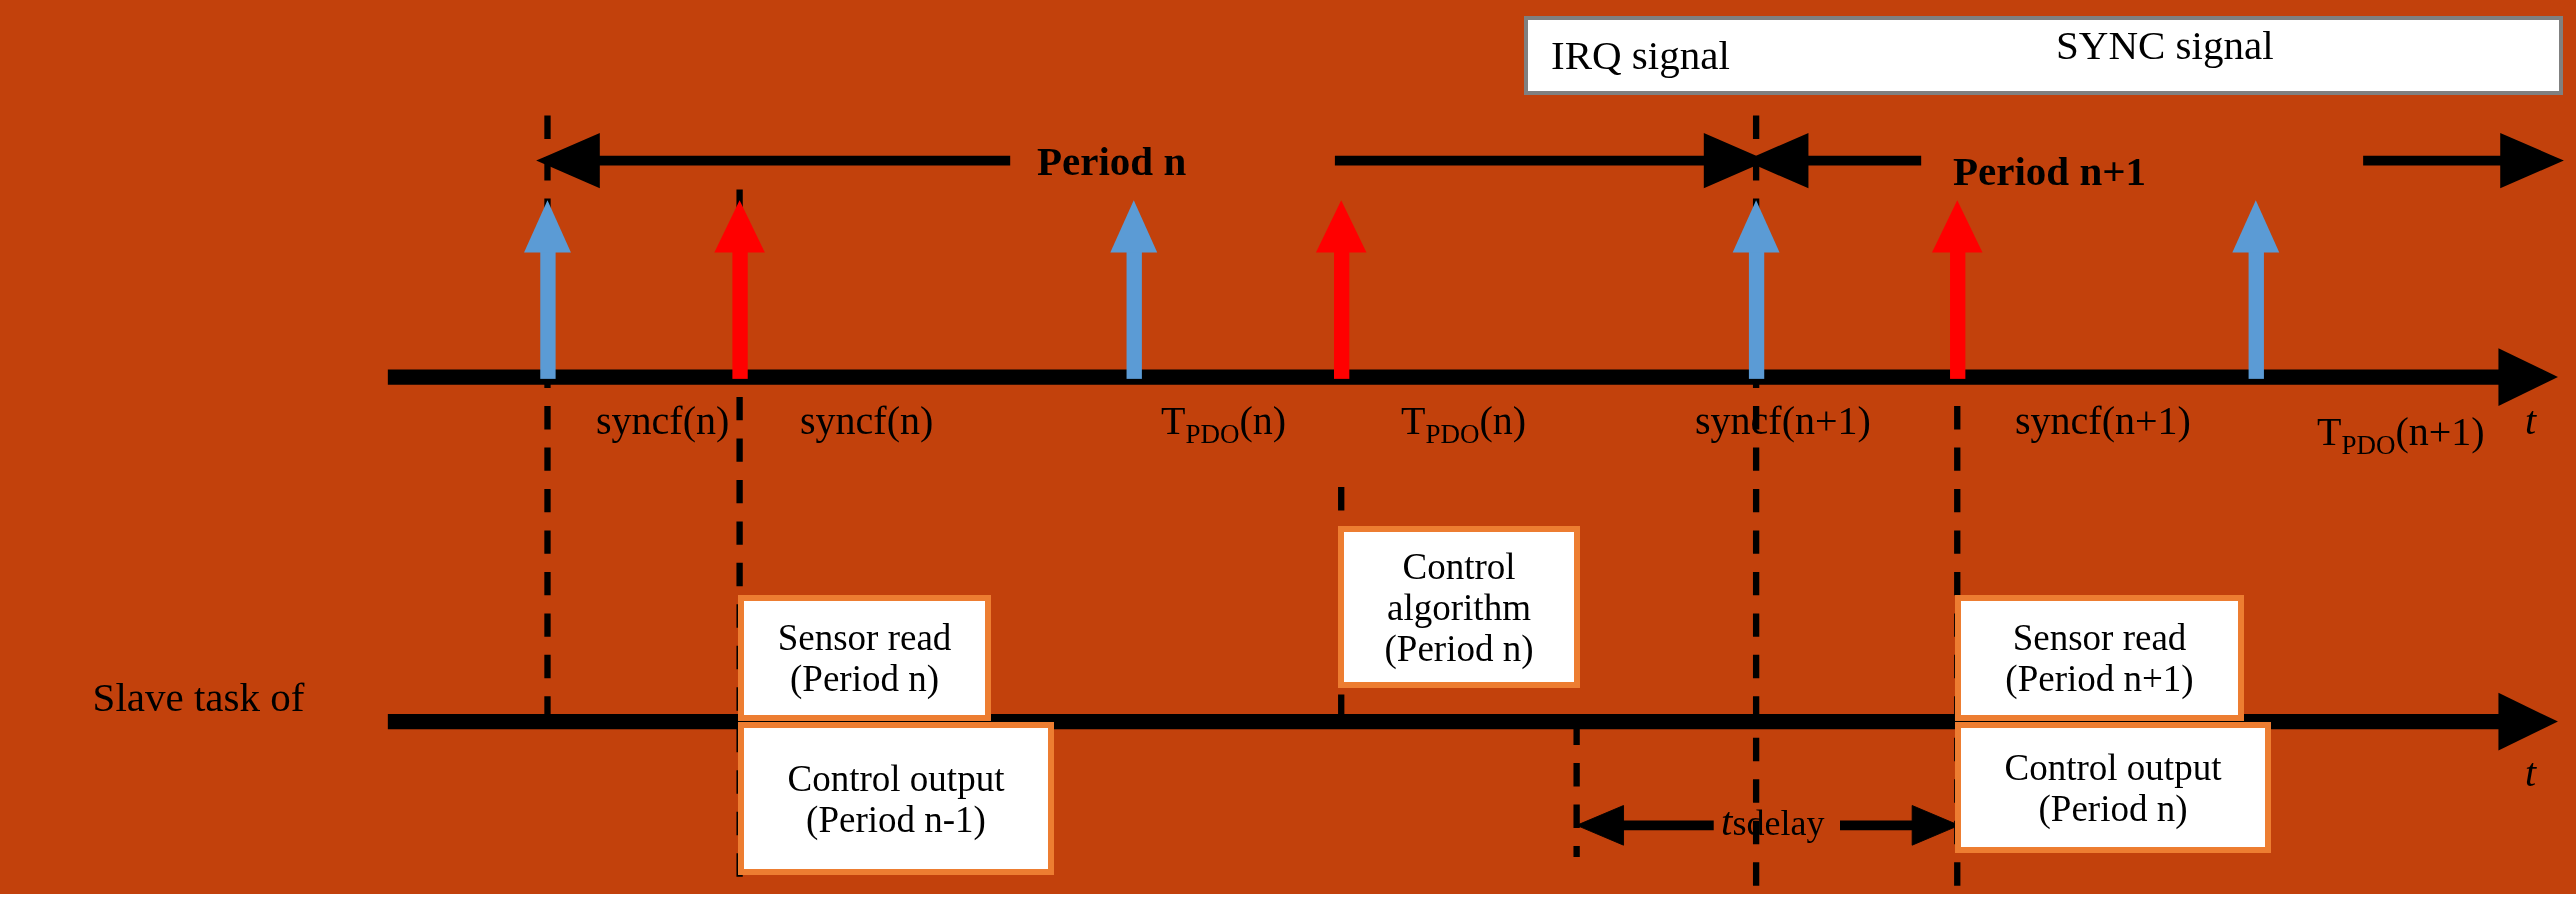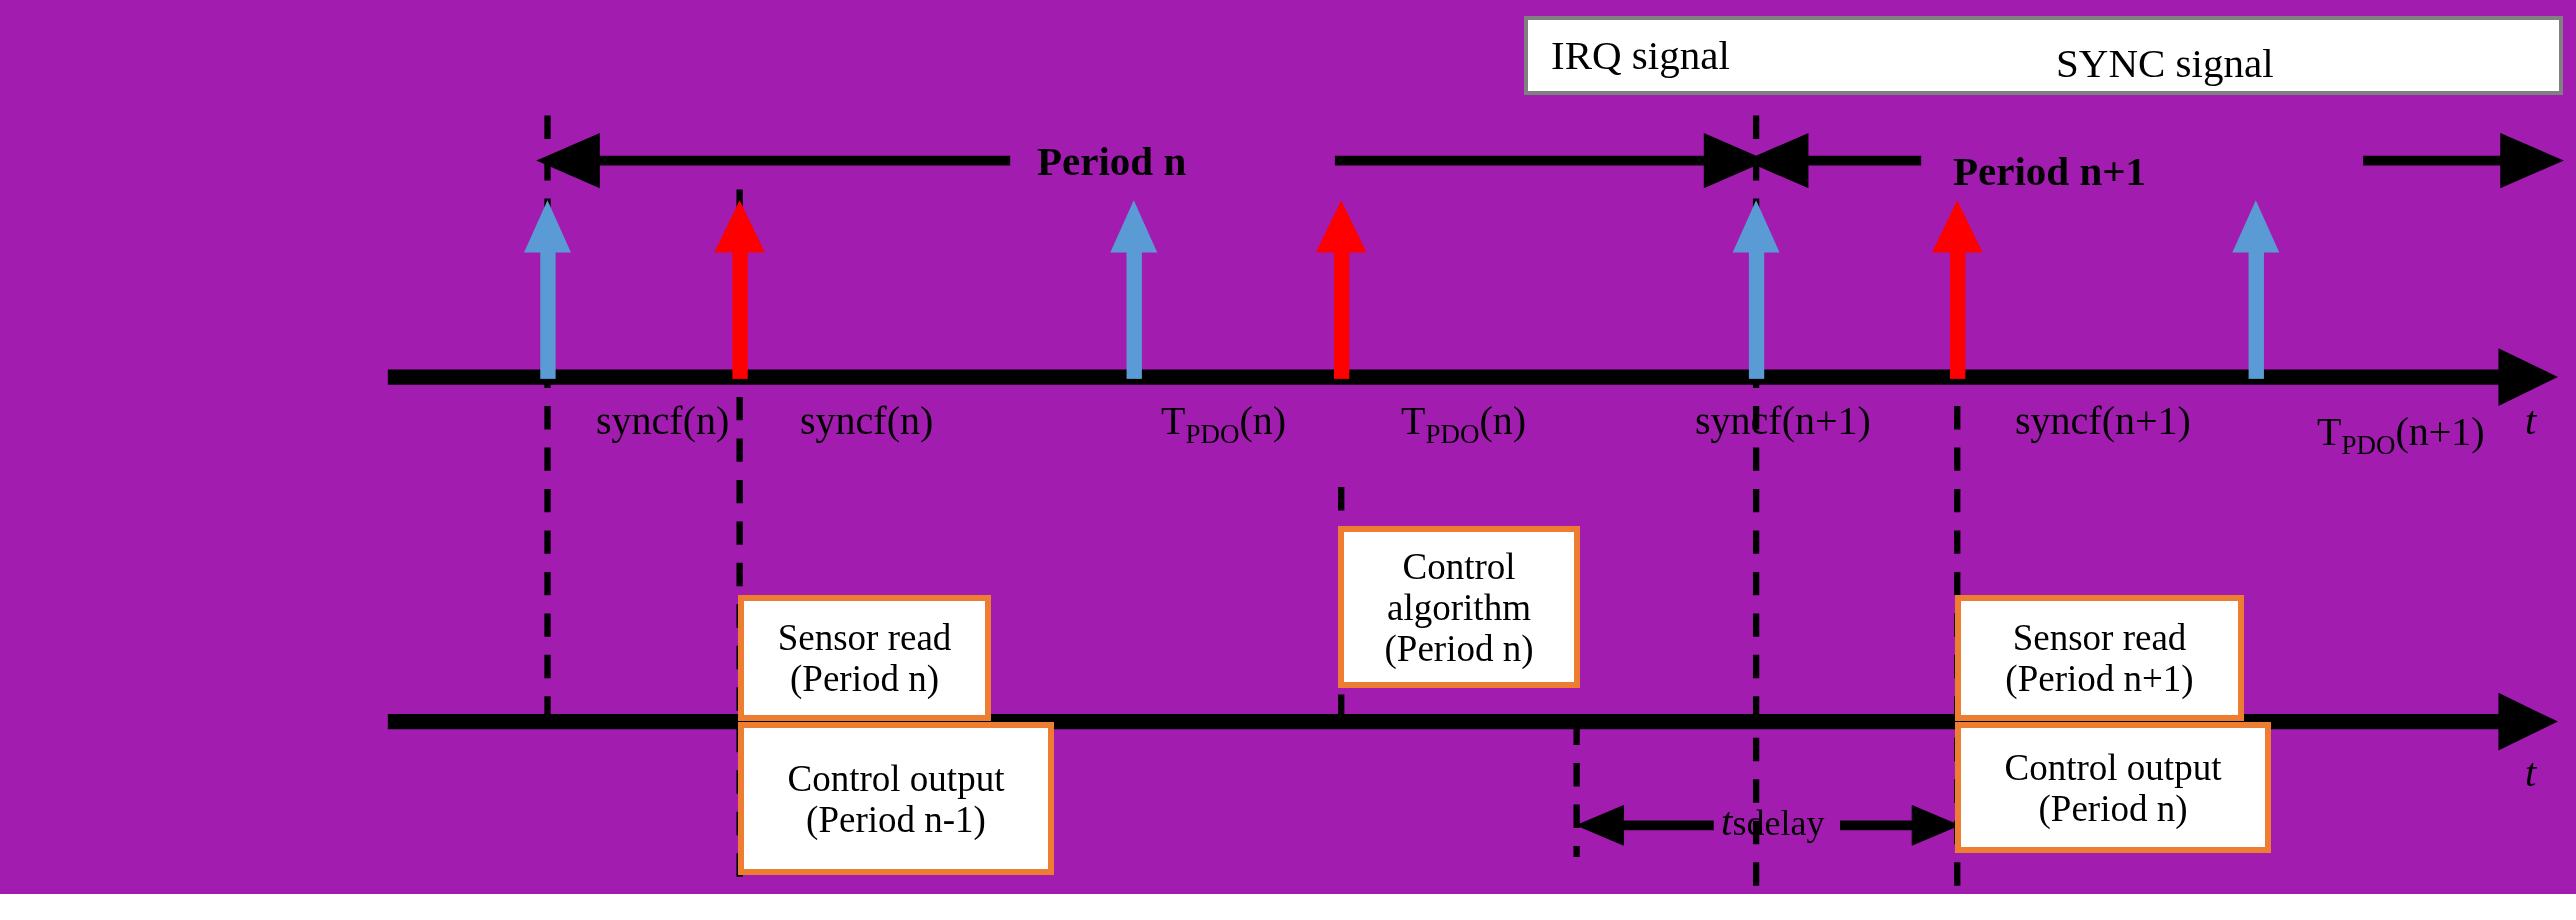--- a/index.html
+++ b/index.html
@@ -5,21 +5,21 @@
 <style>
   html, body {
     margin: 0;
     padding: 0;
     background: #ffffff;
   }
   #root {
     position: relative;
     width: 2576px;
     height: 894px;
-    background: #a21caf;
+    background: #c2410c;
     font-family: "Liberation Serif", "DejaVu Serif", serif;
     overflow: hidden;
   }
   #svg-layer {
     position: absolute;
     left: 0; top: 0;
     width: 2576px;
     height: 921px;
   }
   .lbl {
@@ -180,27 +180,27 @@
       <polygon points="2190,60 2122,28 2122,92"></polygon>
     </g>
     <g fill="#FF0000">
       <rect x="2640" y="50" width="110" height="20"></rect>
       <polygon points="2808,60 2740,28 2740,92"></polygon>
     </g>
   </svg>
 
   <div class="legend-box" style="left:1524px; top:16px; width:1039px; height:79px;"></div>
   <div class="legend-text" style="left:1551px; top:31px;">IRQ signal</div>
-  <div class="legend-text" style="left:2056px; top:39px;">SYNC signal</div>
+  <div class="legend-text" style="left:2056px; top:21px;">SYNC signal</div>
 
   <div class="lbl period-label" style="left:1037px; top:137px;">Period n</div>
   <div class="lbl period-label" style="left:1953px; top:137px;margin-top:10px;">Period n+1</div>
 
   <div class="lbl axis-name" style="left:18px; top:675px; width:361px;">
-    <br>
+    <span>Slave task of</span><br>
   </div>
 
   <div class="lbl tick-label" style="left:552px; top:397px;">
     <span>syncf(n)</span>
   </div>
   <div class="lbl tick-label" style="left:756px; top:397px;">
     <span>syncf(n)</span>
   </div>
   <div class="lbl tick-label" style="left:1117px; top:397px;">
     <span>T</span><span class="sub">PDO</span><span>(n)</span>

